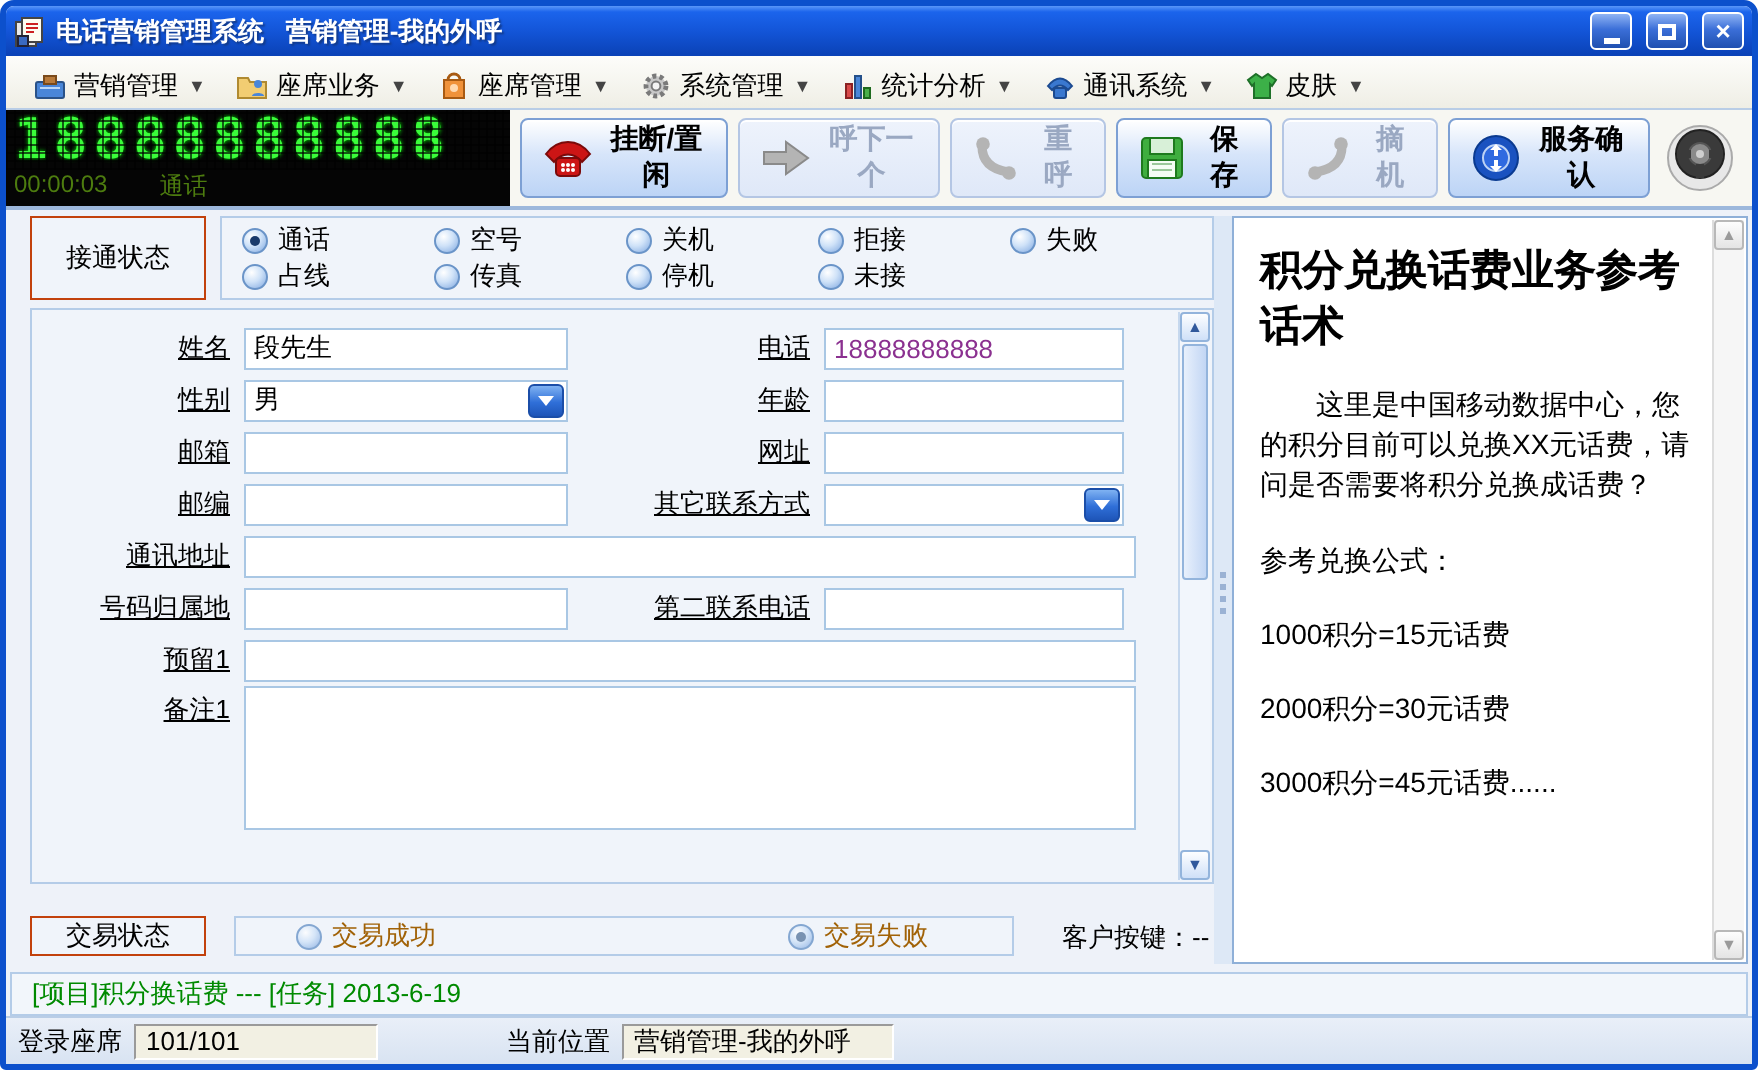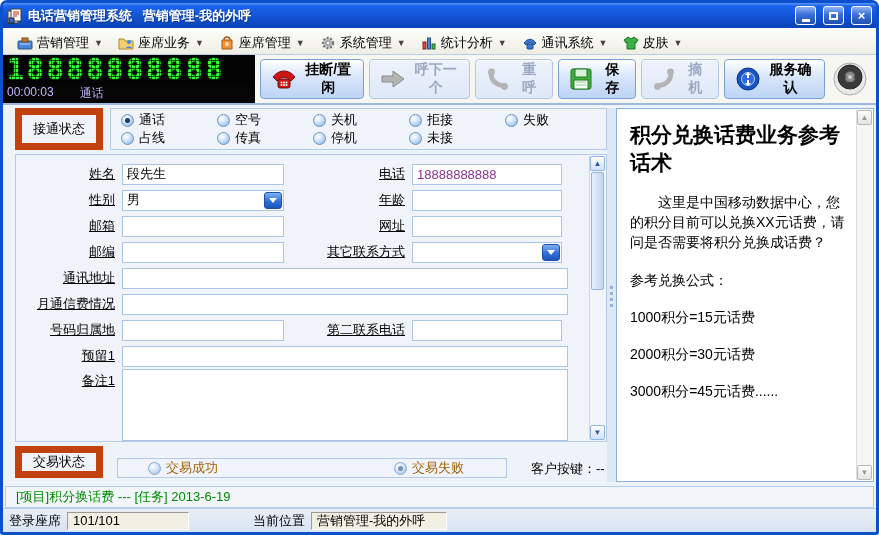--- a/index.html
+++ b/index.html
@@ -56,21 +56,21 @@
     font-family: "DejaVu Sans Mono", monospace; font-weight: bold;
     font-size: 28px; letter-spacing: 3px; line-height: 30px; padding-left: 4px;
     color: #3afc3a; text-shadow: 0 0 2px #0c0; position: relative;
   }
   .led-number::after {
     content: ""; position: absolute; inset: 0;
     background:
       repeating-linear-gradient(0deg, rgba(0,0,0,.65) 0 1px, transparent 1px 4px),
       repeating-linear-gradient(90deg, rgba(0,0,0,.65) 0 1px, transparent 1px 4px);
   }
-  .led-status { color: #c4b5fd; font-size: 12px; padding: 0 0 2px 4px; display: flex; gap: 26px; }
+  .led-status { color: #4d7c0f; font-size: 12px; padding: 0 0 2px 4px; display: flex; gap: 26px; }
   .tbtn {
     height: 40px; min-width: 96px; padding: 0 10px;
     border: 1px solid #7da0d4; border-radius: 4px;
     background: linear-gradient(180deg,#ffffff,#d7e5fa 45%,#bcd4f6);
     display: inline-flex; align-items: center; justify-content: center; gap: 6px;
     font-size: 14px; font-weight: bold; color: #000; cursor: pointer;
     box-shadow: inset 0 1px 0 #fff;
   }
   .tbtn.disabled {
     background: linear-gradient(180deg,#eef3fc,#dfe8f8);
@@ -80,21 +80,21 @@
   .wheel { margin-left: auto; display: flex; align-items: center; }
   
   .content { flex: 1; display: flex; background: #eef2f9; padding: 3px 2px 2px 2px; min-height: 0; }
   .left-col { width: 602px; flex: 0 0 602px; display: flex; flex-direction: column; padding-left: 10px; min-height: 0; }
   .splitter { width: 9px; flex: 0 0 9px; background: #dde8f6; position: relative; }
   .splitter::after {
     content: ""; position: absolute; left: 3px; top: 178px; width: 3px; height: 3px;
     background: #9ab2d4; box-shadow: 0 6px 0 #9ab2d4, 0 12px 0 #9ab2d4, 0 18px 0 #9ab2d4;
   }
   .labelbox {
-    width: 88px; flex: 0 0 88px; border: 7px solid #c2410c; background: #f0f4fa;
+    width: 88px; flex: 0 0 88px; border: 1px solid #c2410c; background: #f0f4fa;
     display: flex; align-items: center; justify-content: center; font-size: 13px;
   }
   .row-status { display: flex; height: 42px; gap: 7px; margin-bottom: 4px; }
   .optionsbox { flex: 1; border: 1px solid #b4cce8; background: #f0f4fa; padding: 2px 4px 2px 10px; display: flex; flex-direction: column; justify-content: center; }
   .radio-row { display: flex; height: 18px; align-items: center; }
   .radio { display: flex; align-items: center; gap: 5px; width: 96px; cursor: pointer; }
   .rdot {
     width: 13px; height: 13px; border-radius: 50%; flex: 0 0 13px;
     background: radial-gradient(circle at 35% 30%, #ffffff 0%, #cfe2f8 45%, #7fa8e0 100%);
     border: 1px solid #6a94c8; position: relative;
@@ -445,24 +445,20 @@
           <span class="selbox half2">
               <span></span>
               <span class="ddbtn"></span>
             </span>
         </div>
         <div class="frow">
           <span class="flabel">通讯地址</span>
           <input class="finput full" value="" style="">
         </div>
         <div class="frow">
-          <span class="flabel">月通信费情况</span>
-          <input class="finput full" value="" style="">
-        </div>
-        <div class="frow">
           <span class="flabel">号码归属地</span>
           <input class="finput half" value="" style="">
           <span class="flabel2">第二联系电话</span>
           <input class="finput half2" value="" style="">
         </div>
         <div class="frow">
           <span class="flabel">预留1</span>
           <input class="finput full" value="" style="">
         </div>
         <div class="frow top">

